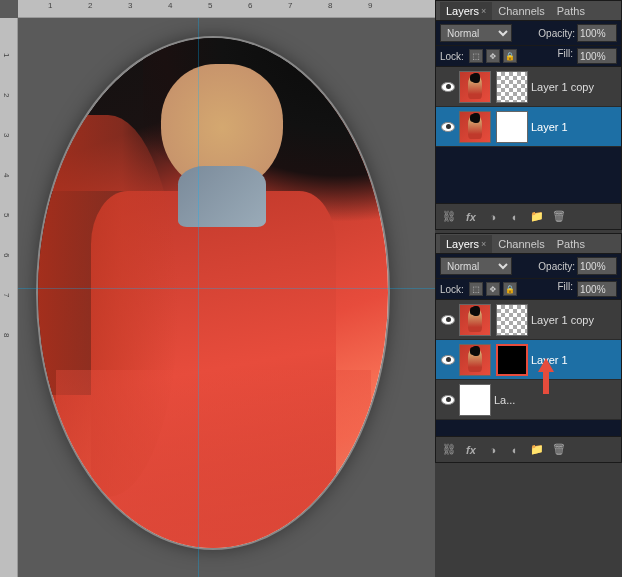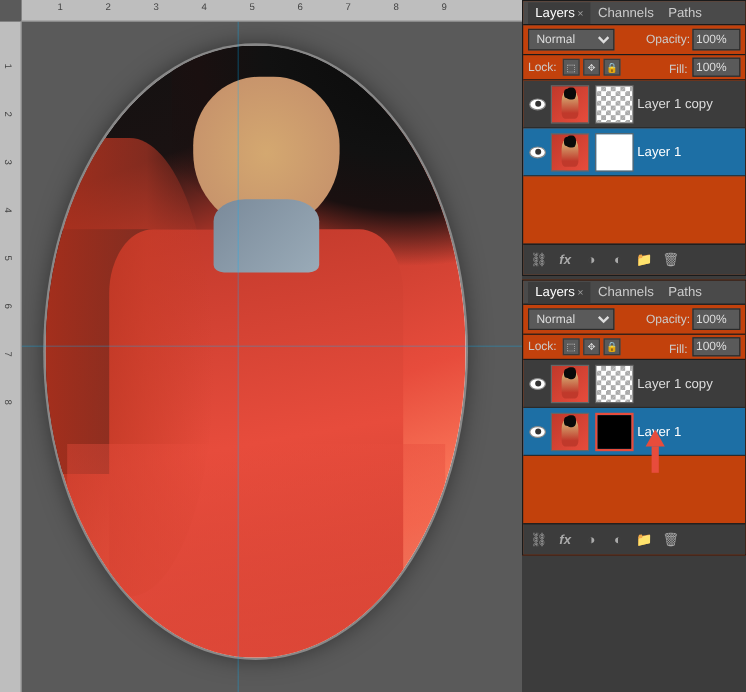--- a/index.html
+++ b/index.html
@@ -50,21 +50,21 @@
     .panels-area {
       position: absolute;
       top: 0; right: 0;
       width: 187px;
       height: 577px;
       background: #3c3c3c;
     }
 
     
     .panel {
-      background: #c2410c;
+      background: #0f172a;
       border: 1px solid #1a1a1a;
       position: absolute;
     }
 
     .panel-1 {
       top: 0; left: 0; right: 0;
       height: 230px;
     }
 
     .panel-2 {
@@ -154,21 +154,21 @@
       border: 1px solid #3a3a3a;
       display: flex; align-items: center; justify-content: center;
       font-size: 8px;
       color: #ccc;
       cursor: pointer;
     }
 
     .fill-control {
       margin-left: auto;
       display: flex;
-      align-items: flex-end;
+      align-items: flex-start;
       gap: 2px;
     }
 
     
     .layers-list {
       overflow: hidden;
     }
 
     .layer-item {
       display: flex;
@@ -546,20 +546,29 @@
             <div style="position:absolute;top:2px;left:10px;width:8px;height:8px;background:#0a0a0a;border-radius:40%;"></div>
           </div>
         </div>
 
         <div style="width:32px;height:32px;border:2px solid #e74c3c;flex-shrink:0;margin-left:2px;position:relative;">
           <div class="layer-thumb-black" style="width:100%;height:100%;"></div>
         </div>
         <span class="layer-name">Layer 1</span>
       </div>
 
+      <div class="layer-item normal">
+        <div class="layer-visibility">
+          <div class="eye-icon"></div>
+        </div>
+        <div class="layer-thumb">
+          <div class="layer-thumb-white"></div>
+        </div>
+        <span class="layer-name">La...</span>
+      </div>
     </div>
 
     <div style="position:absolute; bottom:68px; left:102px; width:0; height:0;">
 
       <div style="position:absolute; bottom:0; left:5px; width:6px; height:22px; background:#e74c3c;"></div>
 
       <div style="position:absolute; bottom:22px; left:0; width:0; height:0; border-left:8px solid transparent; border-right:8px solid transparent; border-bottom:14px solid #e74c3c;"></div>
     </div>
 
     <div class="panel-footer">

